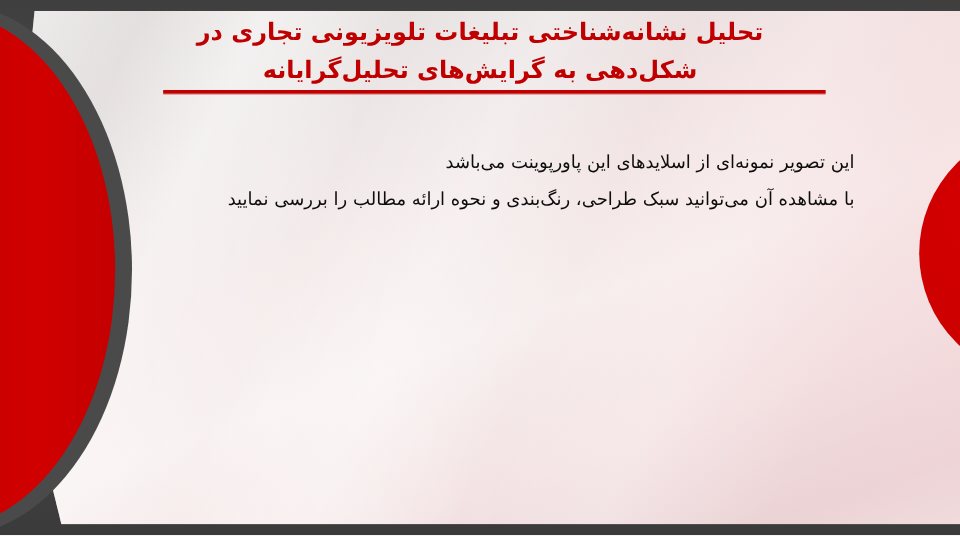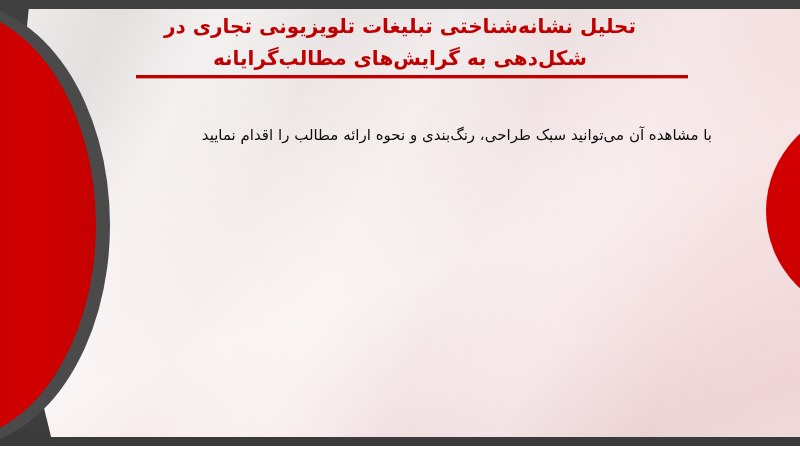--- a/index.html
+++ b/index.html
@@ -145,21 +145,22 @@
     <div class="panel-shade"></div>
   </div>
 
   <div class="arc-outer"></div>
   <div class="arc-inner"></div>
 
   <div class="circle-right"></div>
 
   <div class="title-block">
     <div class="title-line">تحلیل نشانه‌شناختی تبلیغات تلویزیونی تجاری در</div>
-    <div class="title-line">شکل‌دهی به گرایش‌های مطالب‌گرایانه</div>
+    <div class="title-line">شکل‌دهی به گرایش‌های تحلیل‌گرایانه</div>
   </div>
   <div class="title-rule"></div>
 
   <div class="body-block">
-    <div class="body-line">با مشاهده آن می‌توانید سبک طراحی، رنگ‌بندی و نحوه ارائه مطالب را اقدام نمایید</div>
+    <div class="body-line">این تصویر نمونه‌ای از اسلایدهای این پاورپوینت می‌باشد</div>
+    <div class="body-line">با مشاهده آن می‌توانید سبک طراحی، رنگ‌بندی و نحوه ارائه مطالب را بررسی نمایید</div>
   </div>
 
 </div>
 
 </body></html>

